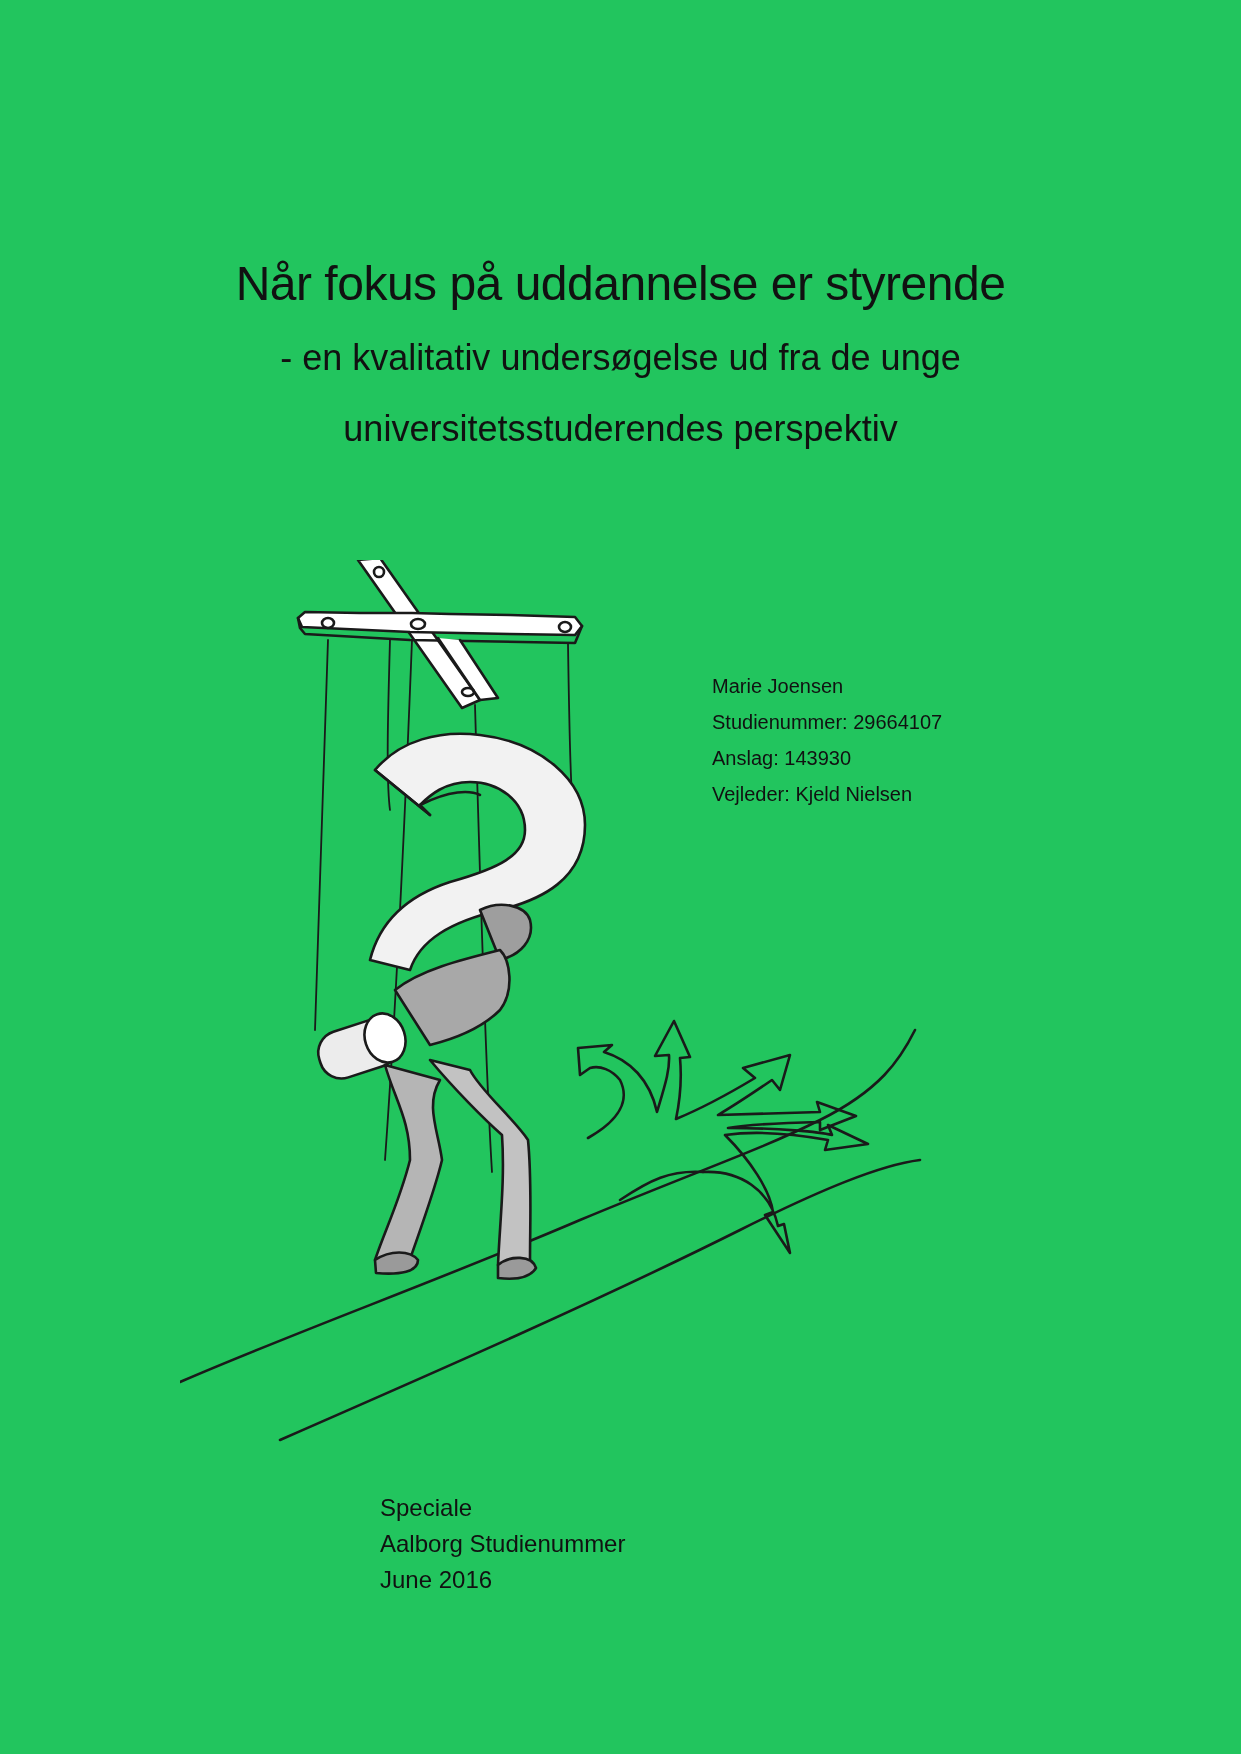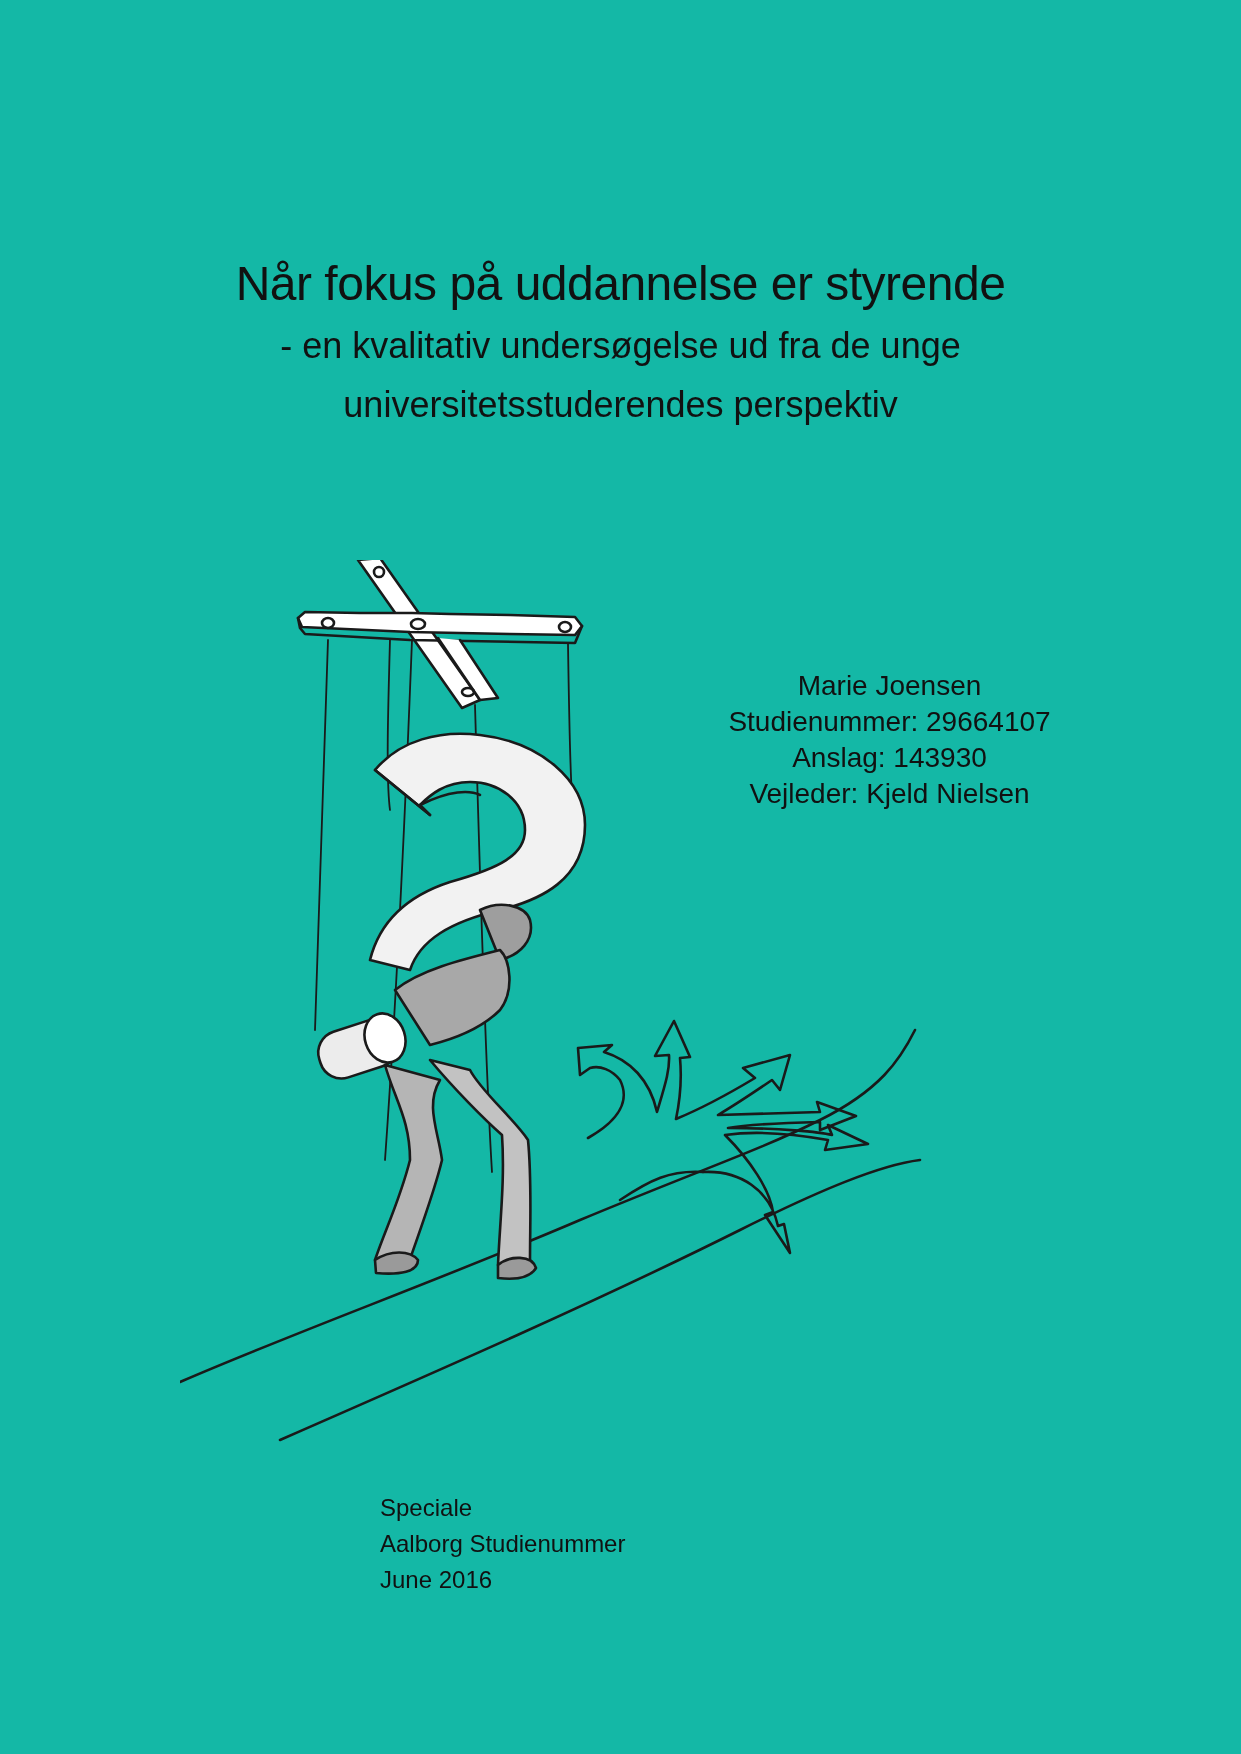--- a/index.html
+++ b/index.html
@@ -1,23 +1,23 @@
 <!DOCTYPE html>
 <html><head>
 <meta charset="utf-8">
 <style>
   html, body { margin: 0; padding: 0; background: #ffffff; }
   body { width: 1241px; height: 1754px; position: relative; overflow: hidden;
          font-family: "Liberation Sans", "DejaVu Sans", sans-serif; color: #111111; }
-  .page { position: absolute; left: 0; top: 0; width: 1241px; height: 1754px; background: #14b8a6; }
+  .page { position: absolute; left: 0; top: 0; width: 1241px; height: 1754px; background: #22c55e; }
   .title-block { position: absolute; left: 0; width: 1241px; top: 254px; text-align: center; }
   .title { font-size: 48px; line-height: 60px; margin: 0; font-weight: normal; letter-spacing: -0.5px; }
-  .subtitle { font-size: 36px; line-height: 55px; margin: 4px; font-weight: normal; }
-  .author-block { position: absolute; left: 712px; width: 355px; top: 668px; text-align: center;
-                  font-size: 28px; line-height: 36px; }
+  .subtitle { font-size: 36px; line-height: 55px; margin: 16px; font-weight: normal; }
+  .author-block { position: absolute; left: 712px; width: 355px; top: 668px; 
+                  font-size: 20px; line-height: 36px; }
   .footer-block { position: absolute; left: 380px; width: 500px; top: 1490px; 
                   font-size: 24px; line-height: 36px; }
   .line { display: block; white-space: nowrap; }
   .illustration { position: absolute; left: 180px; top: 560px; width: 900px; height: 920px; }
   .illustration svg { width: 100%; height: 100%; }
 </style>
 </head>
 <body>
 
 <div class="page">

